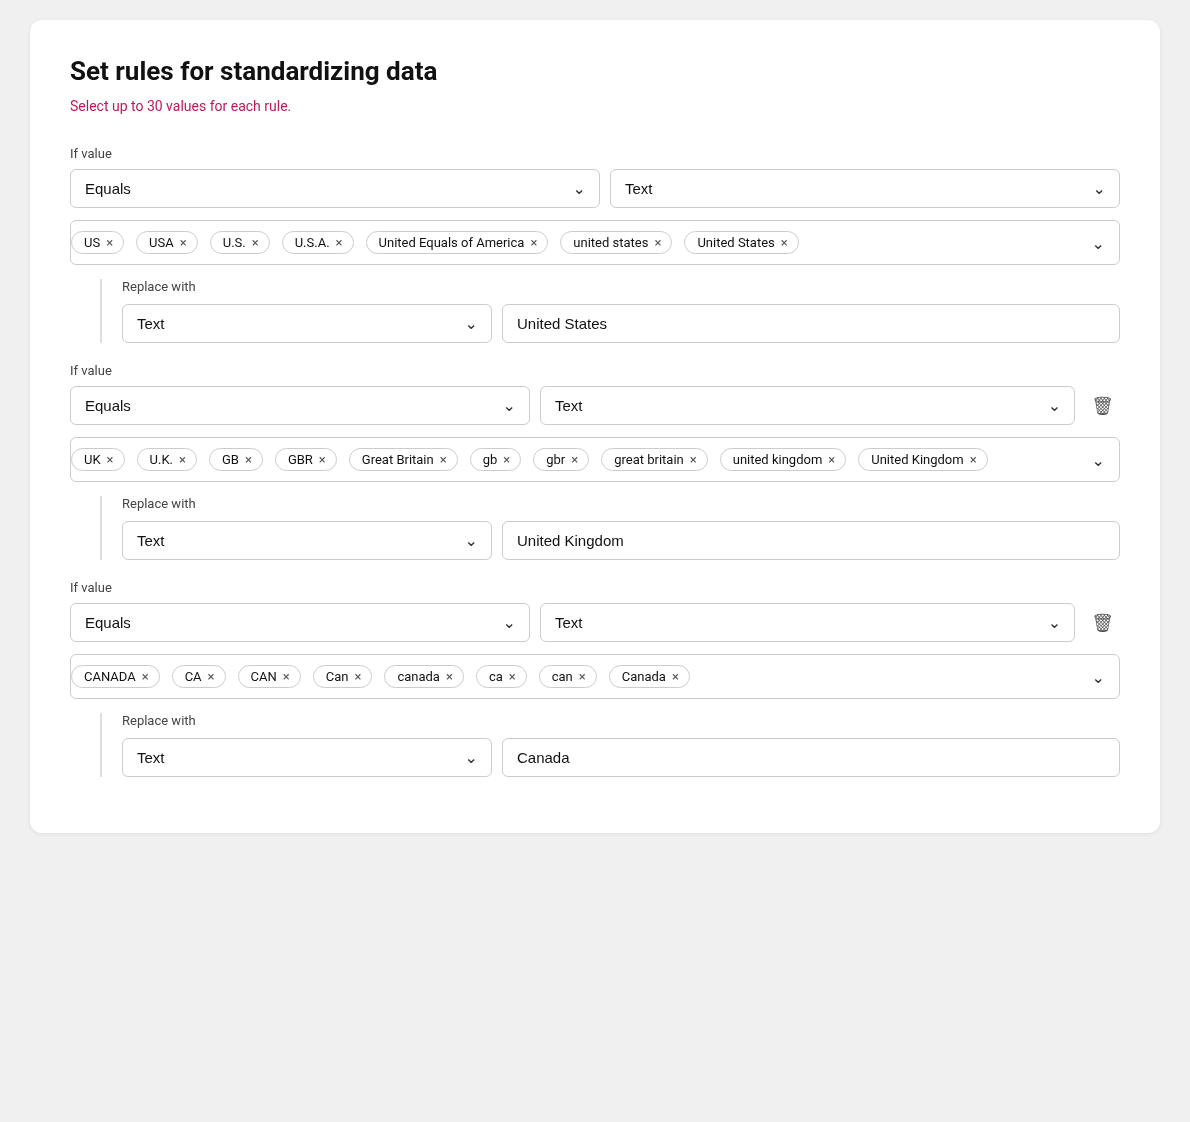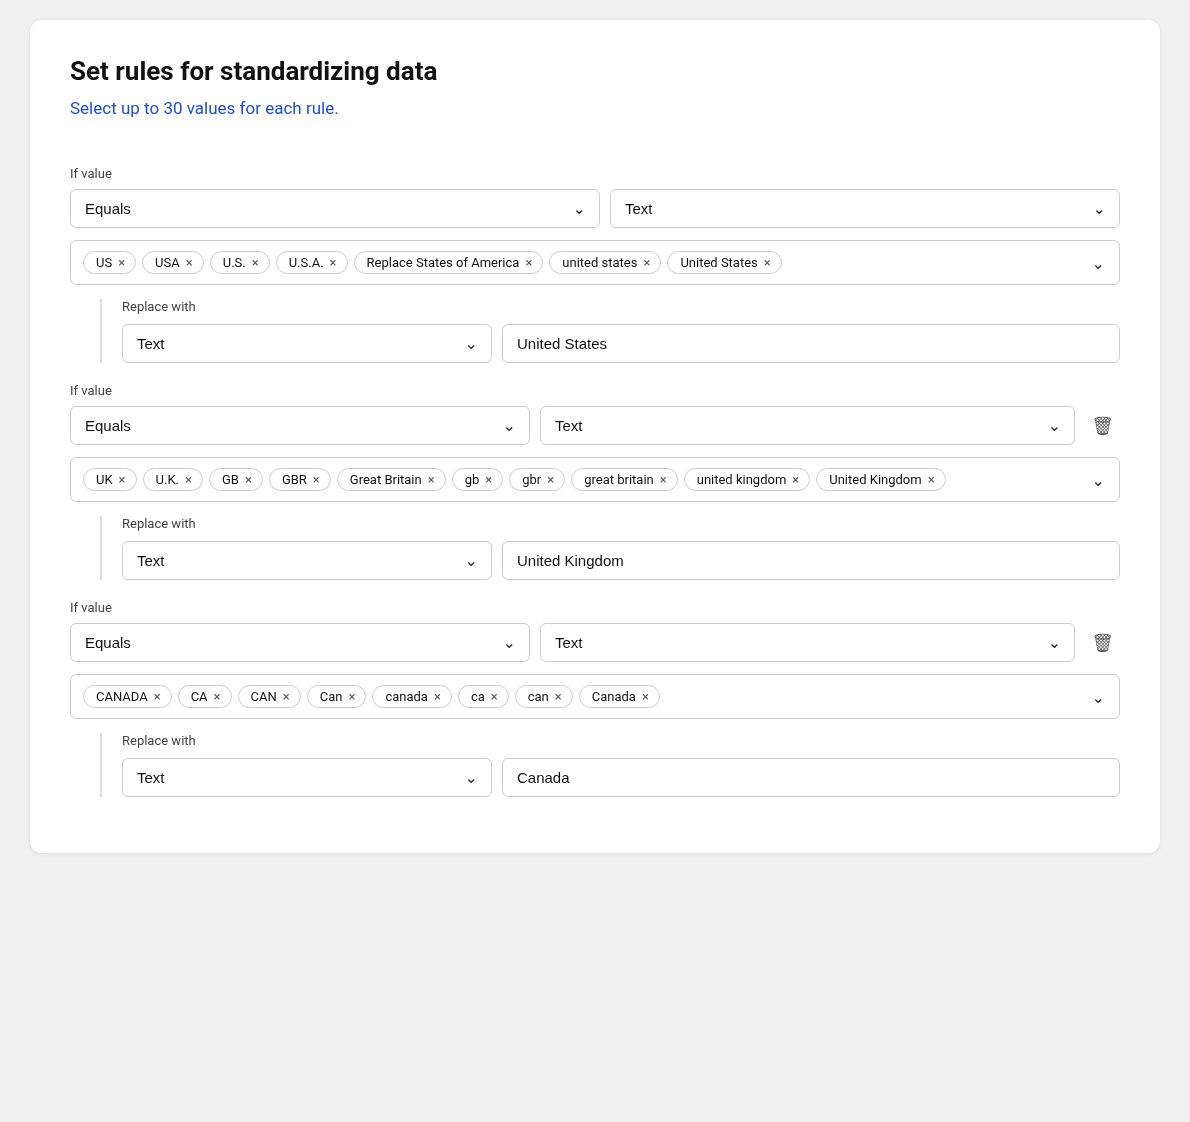--- a/index.html
+++ b/index.html
@@ -18,23 +18,23 @@
       width: 1130px;
       box-shadow: 0 1px 4px rgba(0,0,0,0.08);
     }
     .page-title {
       font-size: 26px;
       font-weight: 700;
       color: #111;
       margin-bottom: 12px;
     }
     .page-subtitle {
-      font-size: 17px;
-      color: #1d4ed8;
-      margin-bottom: 48px;
+      font-size: 14px;
+      color: #be185d;
+      margin-bottom: 32px;
     }
     .section-label {
       font-size: 13px;
       color: #444;
       margin-bottom: 8px;
     }
     .select-wrapper {
       position: relative;
       display: inline-flex;
       align-items: center;
@@ -61,24 +61,24 @@
     .chevron-icon {
       position: absolute;
       right: 14px;
       pointer-events: none;
       color: #333;
       font-size: 16px;
     }
     .tags-box {
       border: 1.5px solid #ccc;
       border-radius: 6px;
-      padding: 10px 12px;
+      padding: 10px 0;
       display: flex;
       flex-wrap: wrap;
-      gap: 6px;
+      gap: 12px;
       position: relative;
       margin-bottom: 0;
     }
     .tags-box .chevron-corner {
       position: absolute;
       right: 14px;
       top: 50%;
       transform: translateY(-50%);
       color: #333;
       font-size: 16px;
@@ -190,21 +190,21 @@
         </span>
       <span class="tag">
           <span>U.S.</span>
           <span class="tag-close">×</span>
         </span>
       <span class="tag">
           <span>U.S.A.</span>
           <span class="tag-close">×</span>
         </span>
       <span class="tag">
-          <span>Replace States of America</span>
+          <span>United Equals of America</span>
           <span class="tag-close">×</span>
         </span>
       <span class="tag">
           <span>united states</span>
           <span class="tag-close">×</span>
         </span>
       <span class="chevron-corner">⌄</span>
       <span class="tag">
           <span>United States</span>
           <span class="tag-close">×</span>

